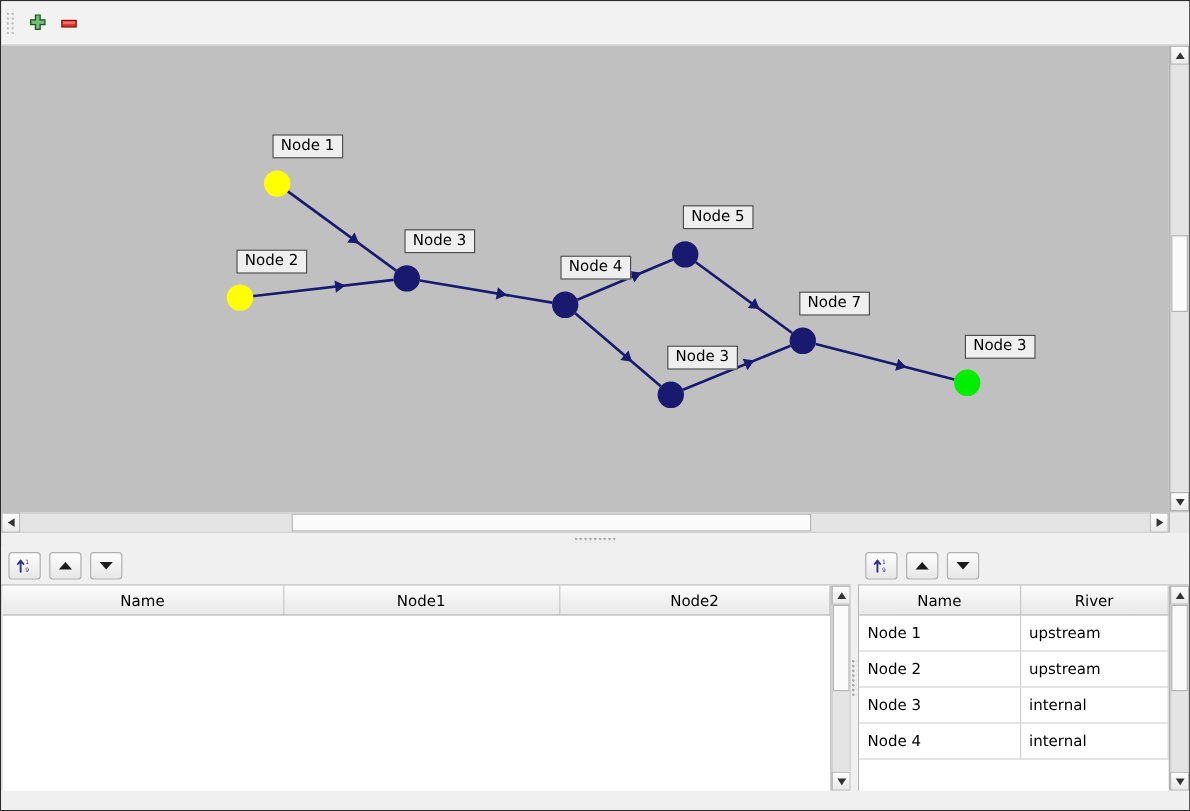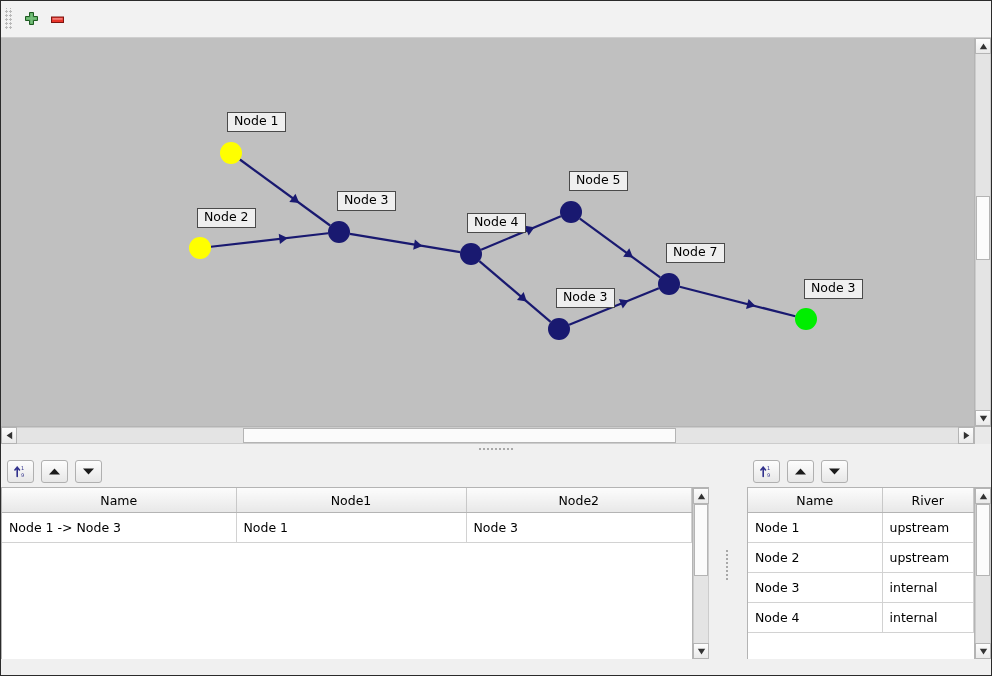--- a/index.html
+++ b/index.html
@@ -225,21 +225,20 @@
       radial-gradient(circle at 1px 1px, #a8a8a8 1px, transparent 1.2px);
     background-size: 4px 4px;
   }
 
   
   .bottom {
     flex: 1 1 auto;
     display: flex;
     background: #f0f0f0;
     overflow: hidden;
-    gap: 16px;
   }
   .pane {
     display: flex;
     flex-direction: column;
     overflow: hidden;
     background: #f0f0f0;
   }
   .pane-left  { flex: 0 0 708px; width: 708px; }
   .vsplitter {
     flex: 0 0 6px;
@@ -464,25 +463,20 @@
                 <col>
               </colgroup>
             <thead>
               <tr>
                 <th>Name</th>
                 <th>Node1</th>
                 <th>Node2</th>
               </tr>
             </thead>
             <tbody>
-              <tr>
-                <td>Node 1 -&gt; Node 3</td>
-                <td>Node 1</td>
-                <td>Node 3</td>
-              </tr>
 
             </tbody>
           </table>
         </div>
         <div class="vscroll">
           <div class="sb-arrow">
             <svg width="9" height="7" viewBox="0 0 9 7">
                 <path d="M4.5 0.6 L8.2 6.2 L0.8 6.2 Z" fill="#333"></path>
               </svg>
           </div>

